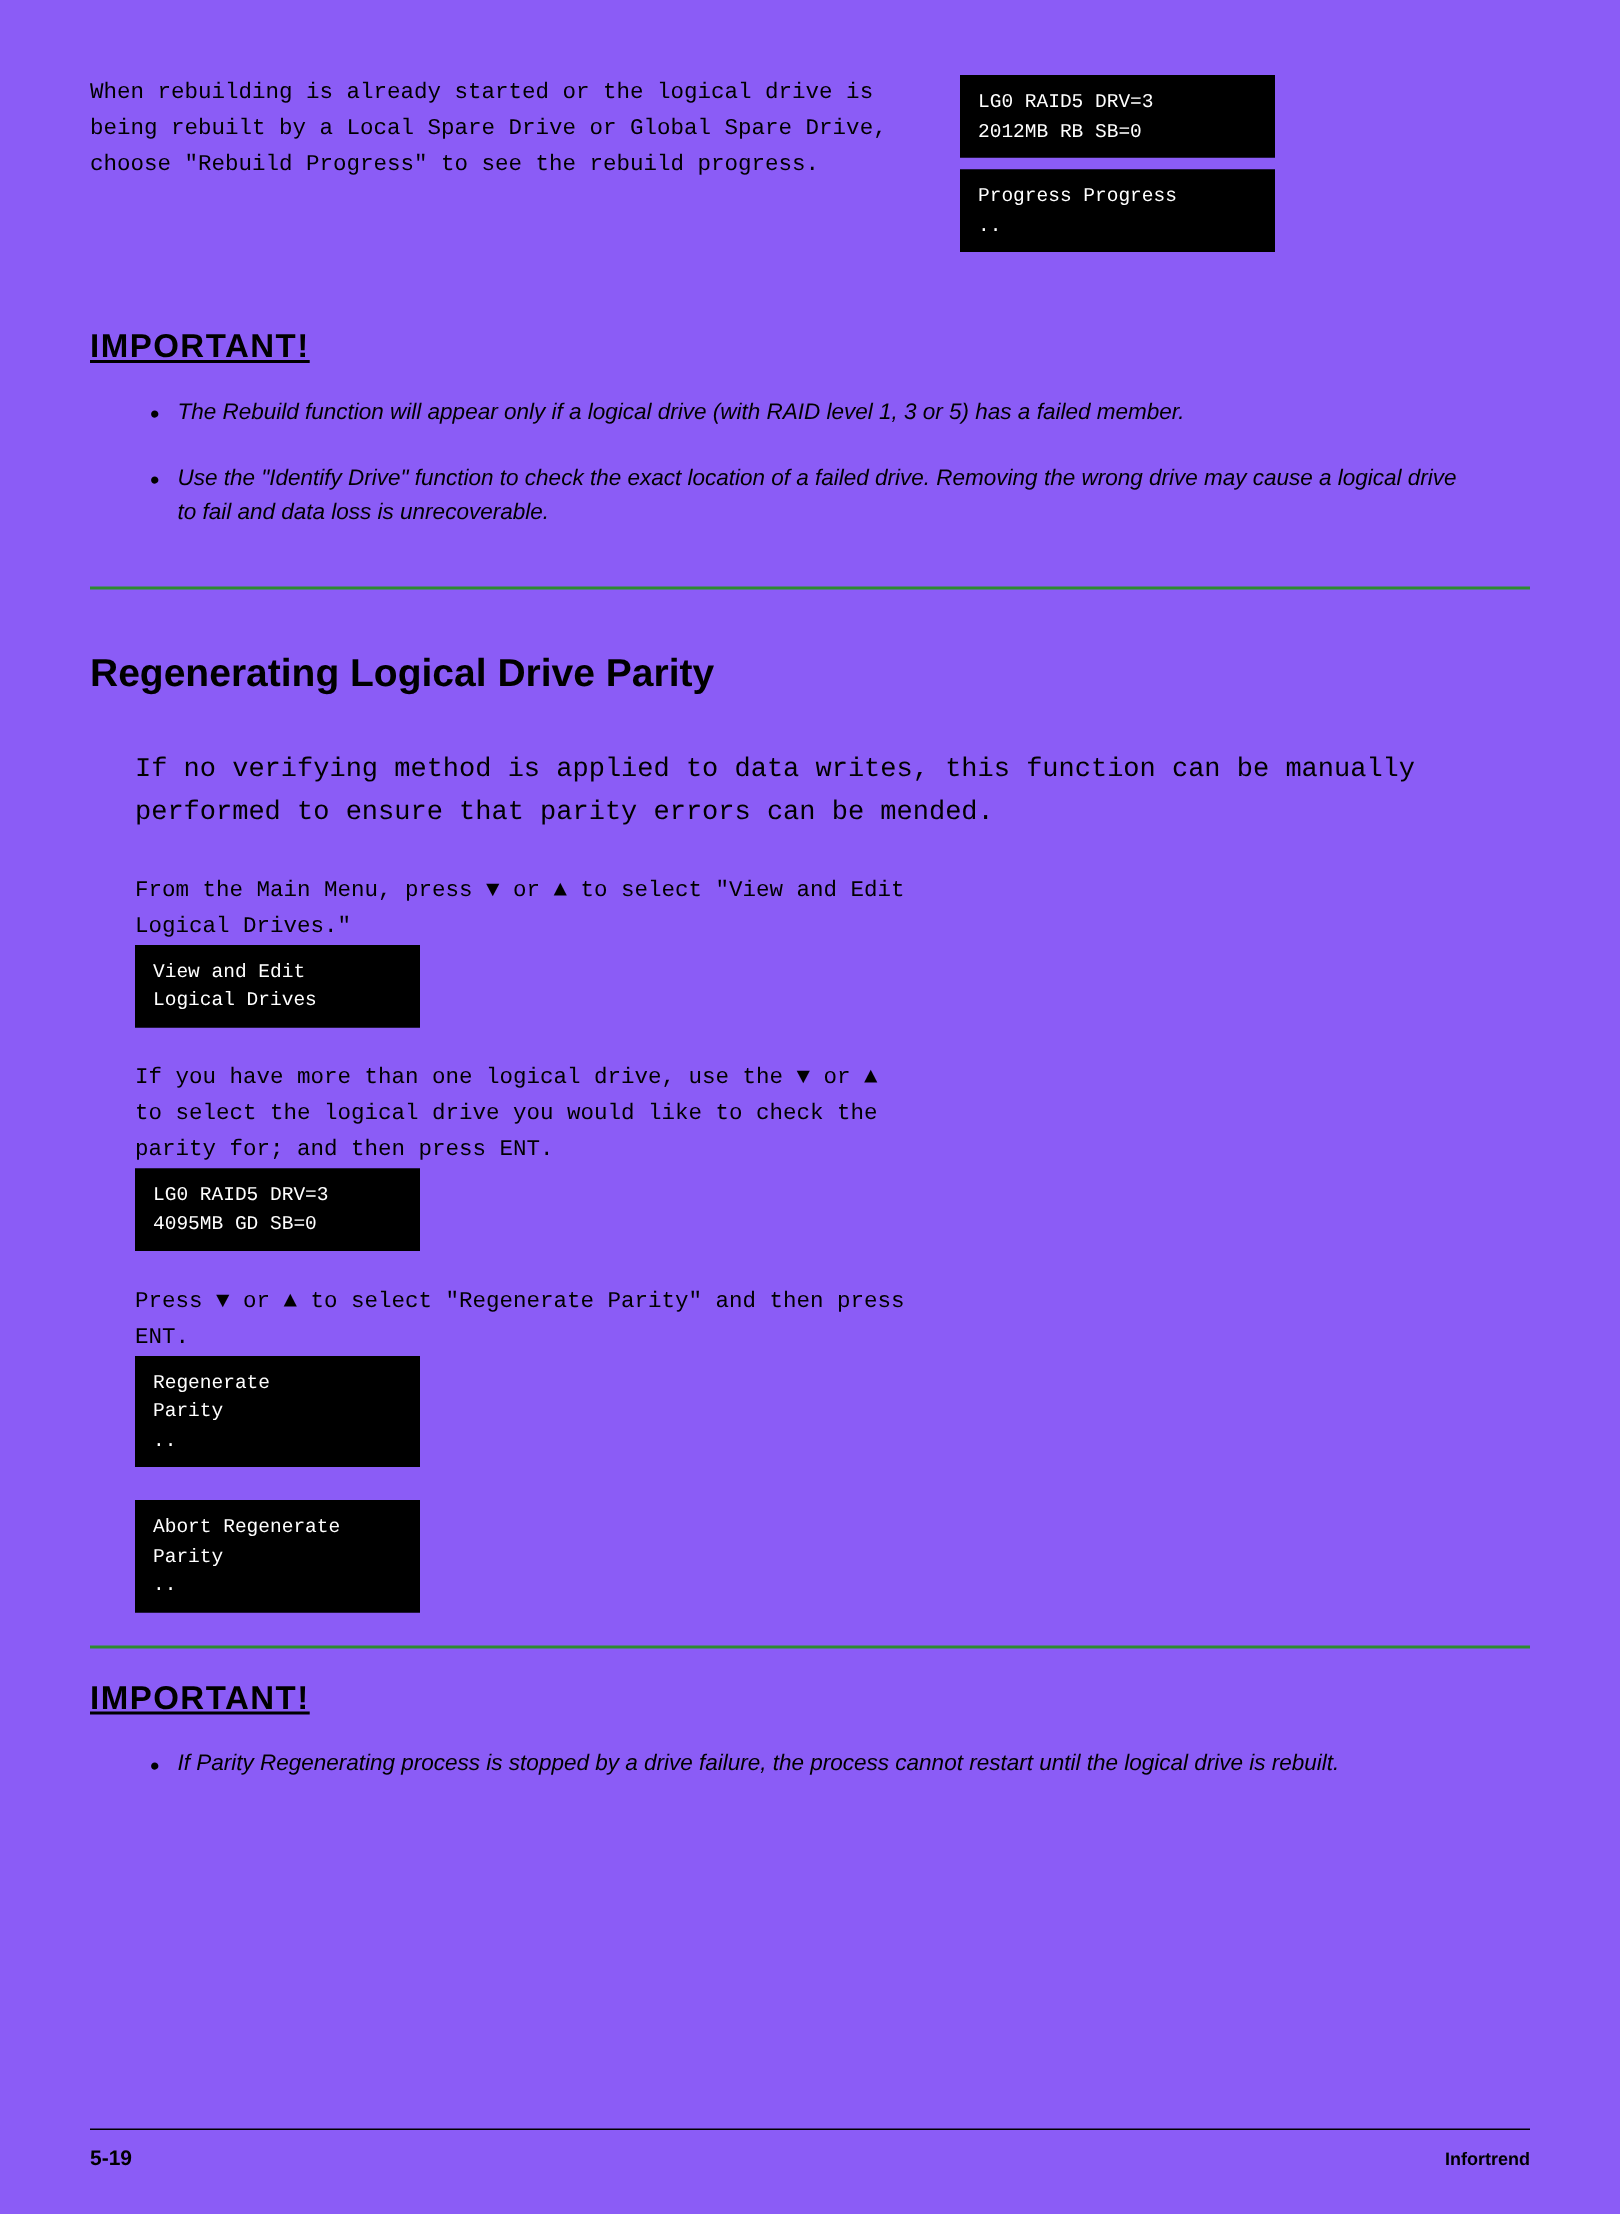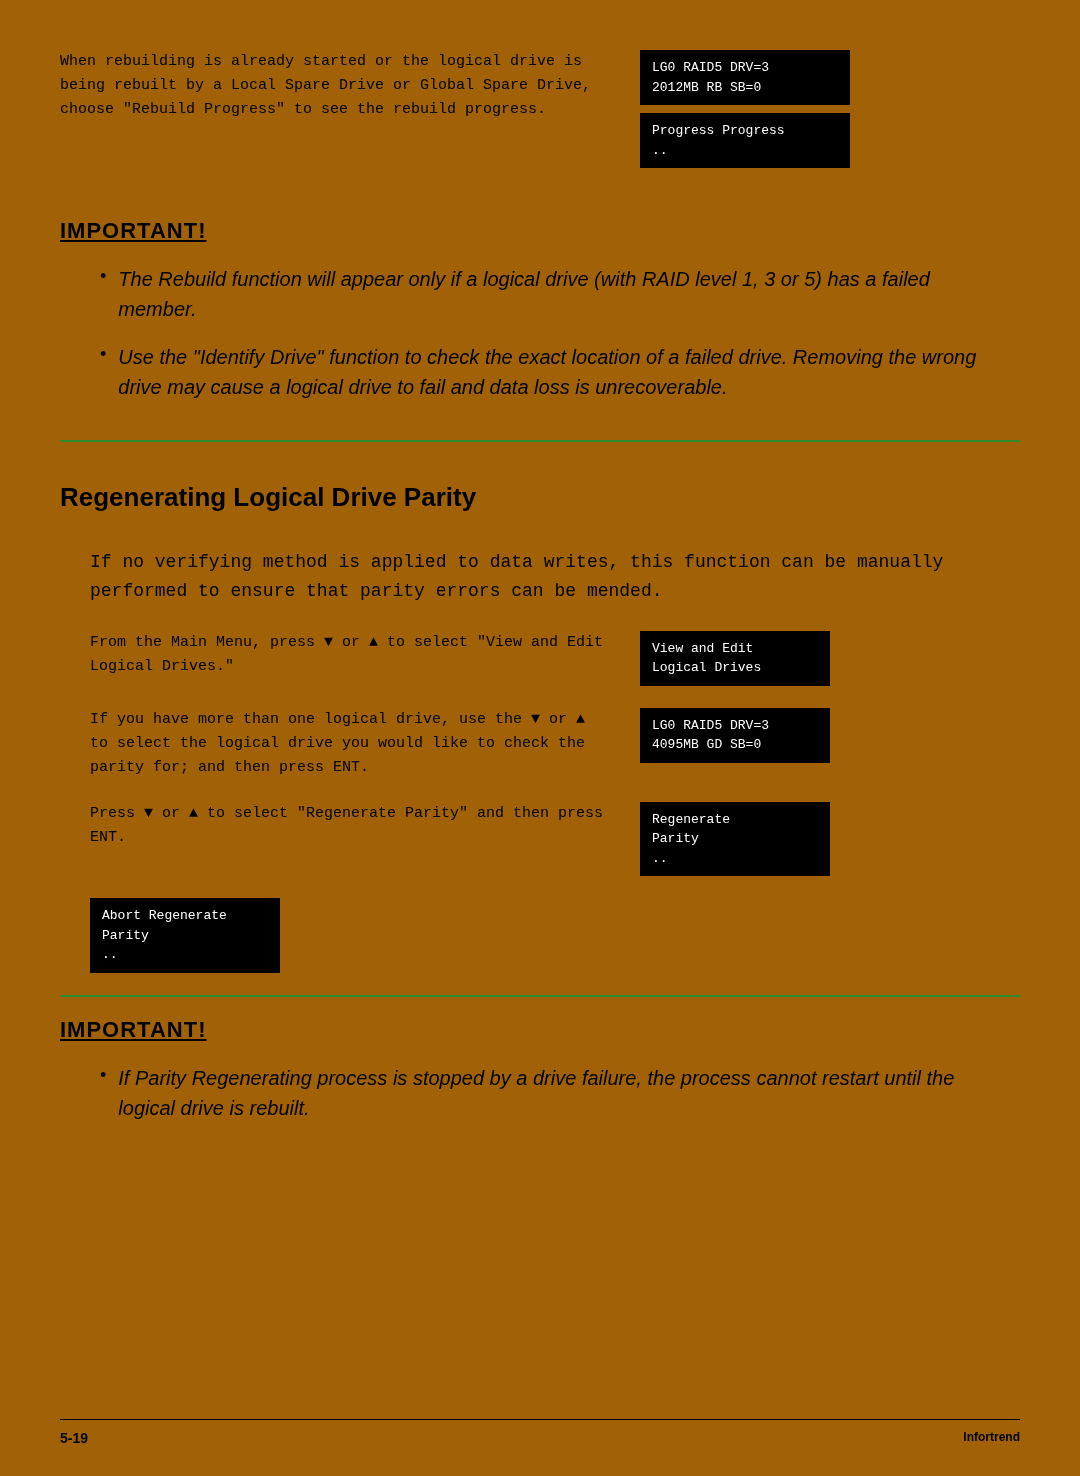--- a/index.html
+++ b/index.html
@@ -13,21 +13,21 @@
       font-family: 'Courier New', Courier, monospace;
       width: 1080px;
       min-height: 1476px;
       position: relative;
       color: #000000;
     }
 
     .page {
       width: 1080px;
       min-height: 1476px;
-      background: #a16207;
+      background: #8b5cf6;
       padding: 40px 60px 60px 60px;
       position: relative;
     }
 
     
     .top-section {
       display: flex;
       flex-direction: row;
       margin-bottom: 30px;
       padding-top: 10px;
@@ -85,21 +85,21 @@
     .bullet-list {
       list-style: none;
       padding: 0 40px;
     }
 
     .bullet-list li {
       display: flex;
       align-items: flex-start;
       margin-bottom: 18px;
       font-family: Arial, sans-serif;
-      font-size: 20px;
+      font-size: 15px;
       line-height: 1.5;
       font-style: italic;
     }
 
     .bullet-list li::before {
       content: "•";
       font-size: 18px;
       margin-right: 12px;
       margin-top: -1px;
       font-style: normal;
@@ -121,21 +121,21 @@
     .section-intro {
       font-family: 'Courier New', Courier, monospace;
       font-size: 18px;
       line-height: 1.6;
       margin-bottom: 25px;
       padding: 0 30px;
     }
 
     .instruction-row {
       display: flex;
-      flex-direction: row;
+      flex-direction: column;
       align-items: flex-start;
       margin-bottom: 22px;
       padding: 0 30px;
     }
 
     .instruction-text {
       flex: 1;
       font-family: 'Courier New', Courier, monospace;
       font-size: 15px;
       line-height: 1.6;
@@ -155,21 +155,21 @@
     }
 
     
     .footer {
       position: absolute;
       bottom: 30px;
       left: 60px;
       right: 60px;
       display: flex;
       justify-content: space-between;
-      align-items: flex-start;
+      align-items: flex-end;
       border-top: 1px solid #000000;
       padding-top: 10px;
     }
 
     .footer-left {
       font-family: Arial, sans-serif;
       font-size: 14px;
       font-weight: bold;
     }
 

